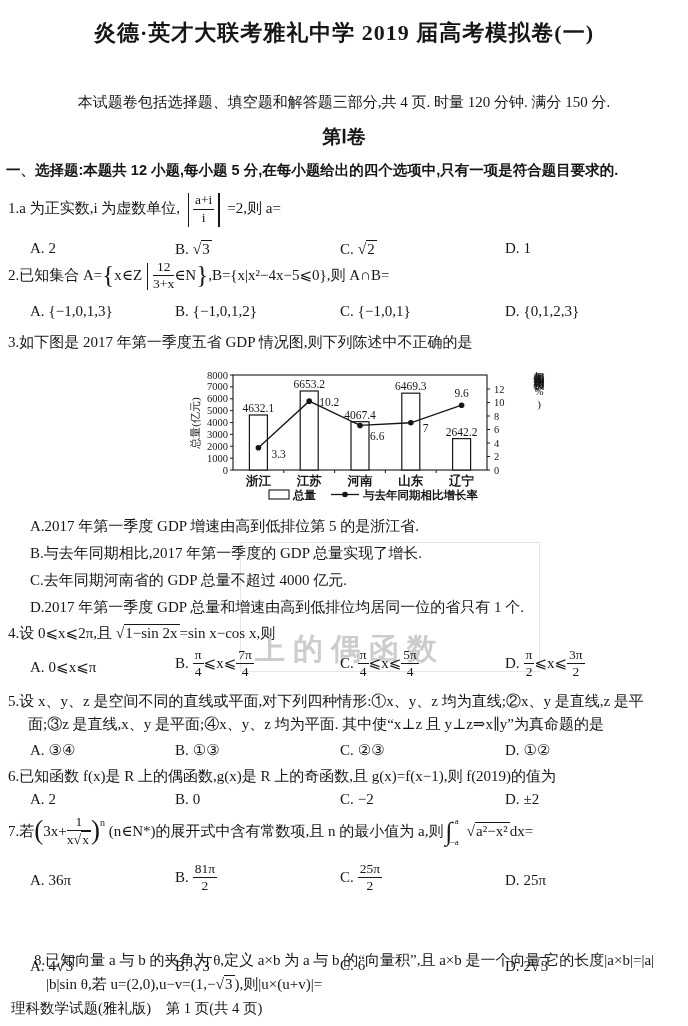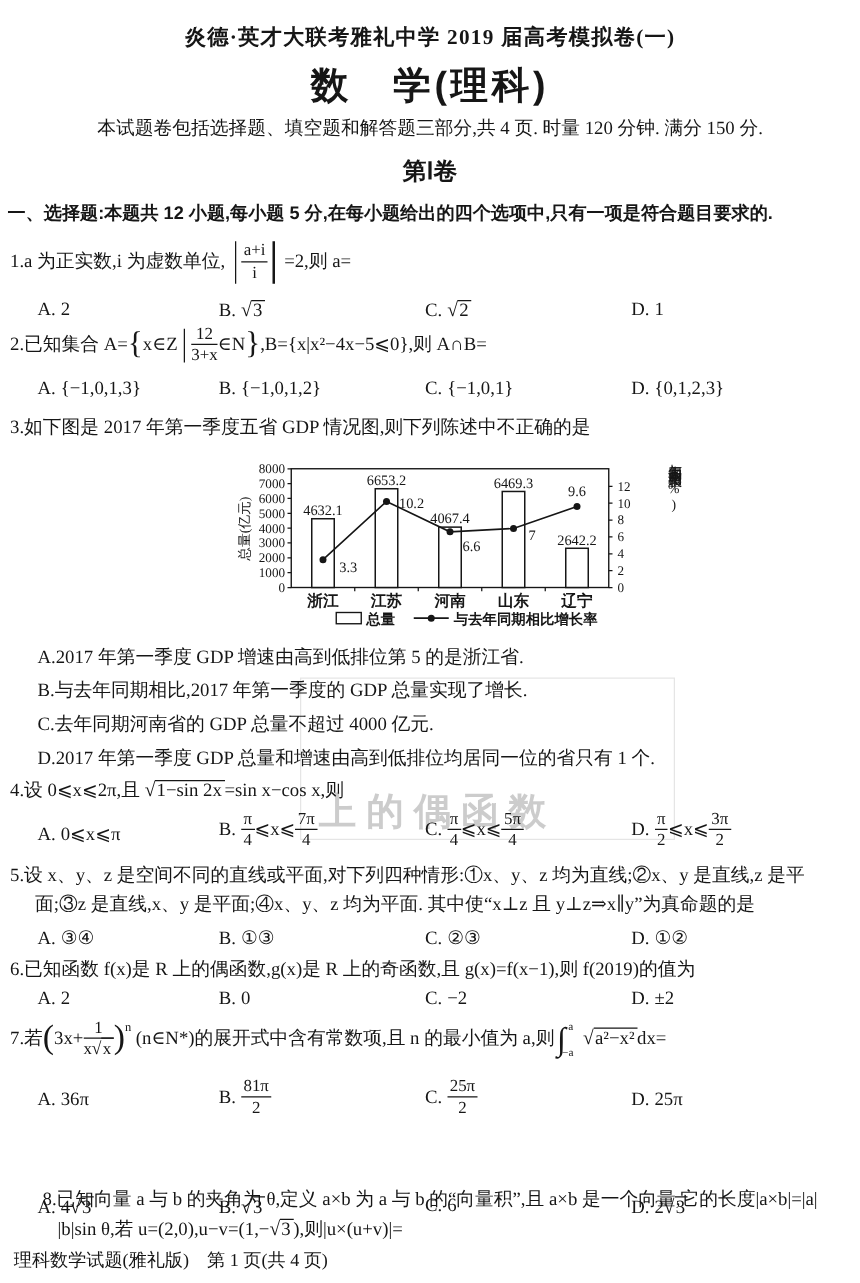--- a/index.html
+++ b/index.html
@@ -1,20 +1,20 @@
 <!DOCTYPE html>
 <html><head>
 <meta charset="utf-8">
 <style>
   html,body{margin:0;padding:0;background:#fff;}
   .page{position:relative;width:688px;height:1026px;background:#fff;overflow:hidden;
         font-family:"Liberation Serif","DejaVu Serif",serif;color:#161616;}
   .abs{position:absolute;left:0;right:0;}
   .center{text-align:center;}
-  .title1{top:18px;font-size:17px;font-weight:bold;letter-spacing:1px;}
+  .title1{top:18px;font-size:22px;font-weight:bold;letter-spacing:1px;}
   .title2{top:48px;font-size:30px;font-weight:bold;letter-spacing:3px;
           font-family:"Liberation Sans","DejaVu Sans",sans-serif;}
   .intro{top:93px;font-size:15px;}
   .volume{top:124px;font-size:19px;font-weight:bold;font-family:Liberation Mono, monospace;}
   .section{top:161px;left:6px;right:4px;font-size:14.5px;font-weight:bold;
            font-family:"Liberation Sans","DejaVu Sans",sans-serif;}
   .stem{position:absolute;left:8px;right:4px;font-size:15px;line-height:23px;}
   .nowrap{white-space:nowrap;}
   .hang12{padding-left:12px;text-indent:-12px;}
   .hang20{padding-left:20px;text-indent:-20px;}
@@ -59,21 +59,20 @@
 </head>
 <body>
 
 <div class="page">
 
   <div class="watermark">
     <div class="wm-line wm3">上的偶函数</div>
   </div>
 
   <div class="abs center title1">炎德·英才大联考雅礼中学 2019 届高考模拟卷(一)</div>
-  <div class="abs center title2">数　学(理科)</div>
   <div class="abs center intro">本试题卷包括选择题、填空题和解答题三部分,共 4 页. 时量 120 分钟. 满分 150 分.</div>
   <div class="abs center volume">第Ⅰ卷</div>
   <div class="section abs">一、选择题:本题共 12 小题,每小题 5 分,在每小题给出的四个选项中,只有一项是符合题目要求的.</div>
 
   <div class="stem nowrap" style="top:193px;">
     <span>1.a 为正实数,i 为虚数单位,</span>
     <span class="tallbar"></span><span class="frac"><span class="fn">a+i</span><span class="fd">i</span></span><span class="tallbar"></span>
     <span>=2,则 a=</span>
   </div>
   <div class="optrow" style="top:240px;">

